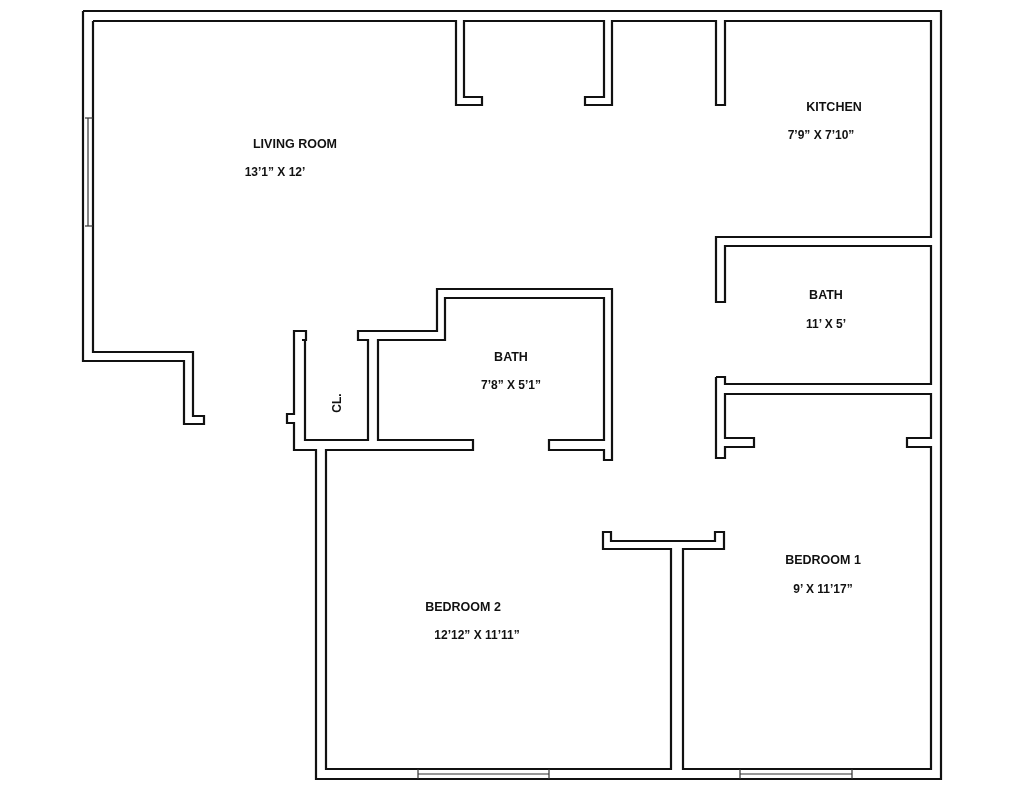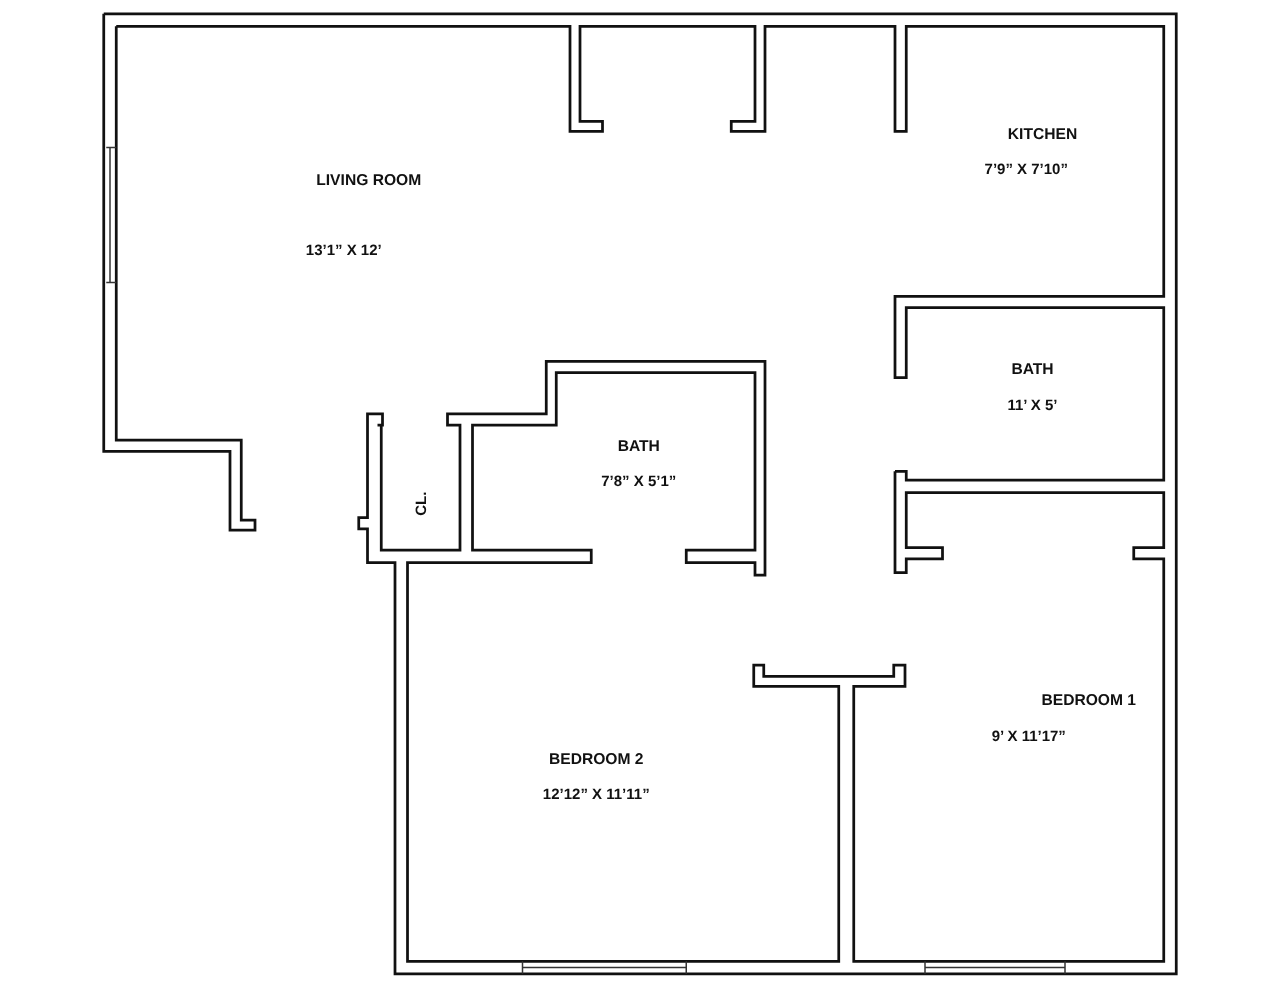--- a/index.html
+++ b/index.html
@@ -34,30 +34,30 @@
     <line class="win" x1="418" y1="774" x2="549" y2="774"></line>
   </g>
   <g>
     <line class="win" x1="740" y1="769" x2="740" y2="779"></line>
     <line class="win" x1="852" y1="769" x2="852" y2="779"></line>
     <line class="win" x1="740" y1="774" x2="852" y2="774"></line>
   </g>
 </svg>
 
 <div class="label" style="left:275px; top:138px;padding-left:40px;">LIVING ROOM</div>
-<div class="dim" style="left:275px; top:166px;margin-top:28px;">13’1” X 12’</div>
+<div class="dim" style="left:275px; top:166px;">13’1” X 12’</div>
 
 <div class="label" style="left:821px; top:101px;margin-left:13px;">KITCHEN</div>
 <div class="dim" style="left:821px; top:129px;">7’9” X 7’10”</div>
 
 <div class="label" style="left:826px; top:289px;">BATH</div>
 <div class="dim" style="left:826px; top:318px;text-align:center;">11’ X 5’</div>
 
 <div class="label" style="left:511px; top:351px;">BATH</div>
 <div class="dim" style="left:511px; top:379px;">7’8” X 5’1”</div>
 
 <div class="cl">CL.</div>
 
-<div class="label" style="left:823px; top:554px;margin-left:48px;">BEDROOM 1</div>
+<div class="label" style="left:823px; top:554px;">BEDROOM 1</div>
 <div class="dim" style="left:823px; top:583px;">9’ X 11’17”</div>
 
-<div class="label" style="left:477px; top:601px;">BEDROOM 2</div>
+<div class="label" style="left:463px; top:601px;">BEDROOM 2</div>
 <div class="dim" style="left:477px; top:629px;">12’12” X 11’11”</div>
 
 </body></html>

